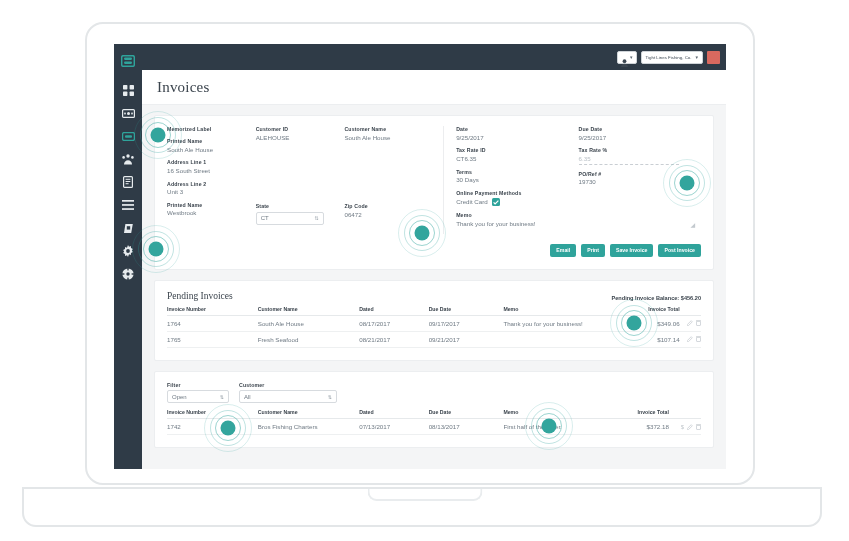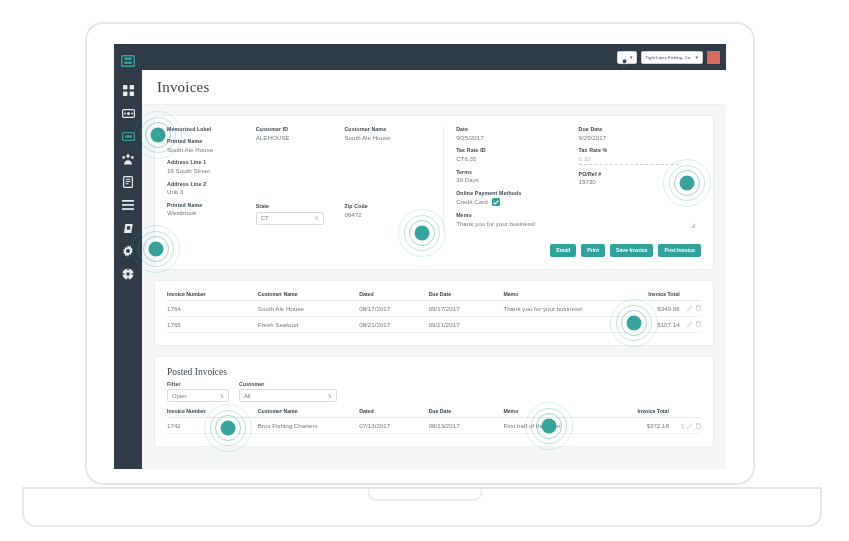--- a/index.html
+++ b/index.html
@@ -381,20 +381,24 @@
 
         <div class="btn-row">
           <div class="btn">Email</div>
           <div class="btn">Print</div>
           <div class="btn">Save Invoice</div>
           <div class="btn">Post Invoice</div>
         </div>
       </div>
 
       <div class="card">
+        <div class="tbl-head-row">
+          <div class="card-title" style="margin-bottom:0">Pending Invoices</div>
+          <div class="bal">Pending Invoice Balance: $456.20</div>
+        </div>
         <table>
           <thead>
             <tr>
               <th style="width:17%">Invoice Number</th>
               <th style="width:19%">Customer Name</th>
               <th style="width:13%">Dated</th>
               <th style="width:14%">Due Date</th>
               <th style="width:22%">Memo</th>
               <th class="ta-r" style="width:11%">Invoice Total</th>
               <th style="width:4%"></th>
@@ -445,21 +449,20 @@
                       </svg>
                     </span>
                 </div>
               </td>
             </tr>
           </tbody>
         </table>
       </div>
 
       <div class="card">
-        <div class="card-title" style="margin-bottom:4px">Posted Invoices</div>
         <div class="filter-row">
           <div class="filter-grp">
             <div class="lbl">Filter</div>
             <div class="sel" style="width:62px">
               <span>Open</span>
               <span class="car">⇅</span>
             </div>
           </div>
           <div class="filter-grp">
             <div class="lbl">Customer</div>

